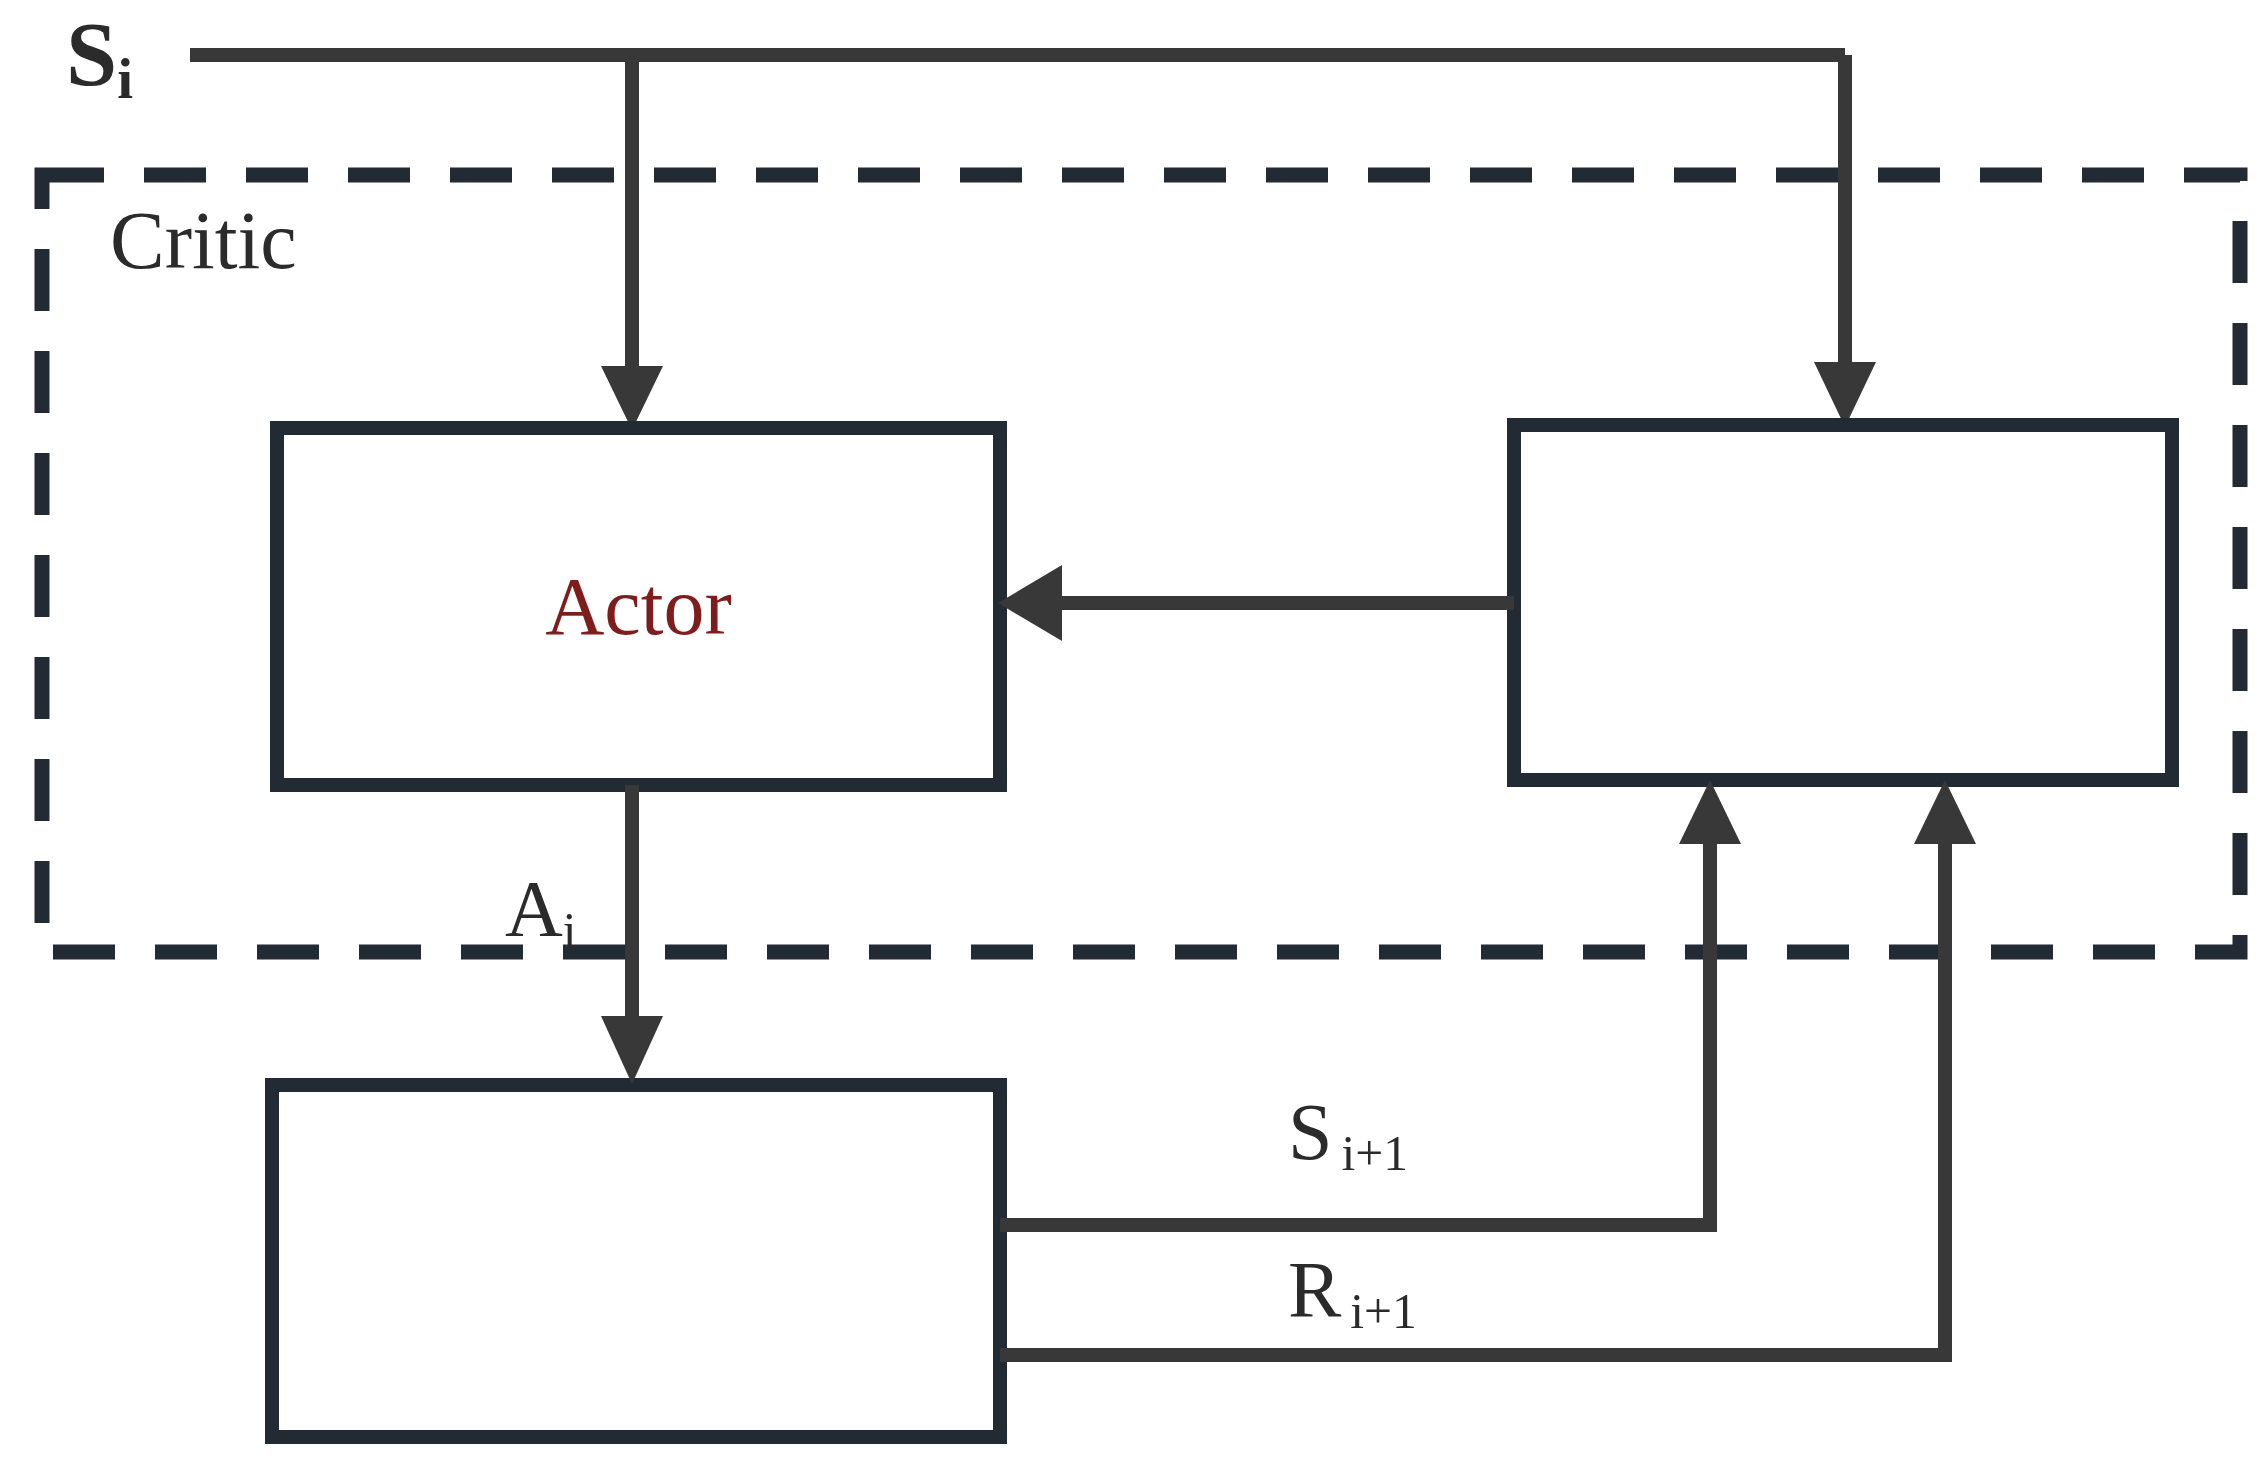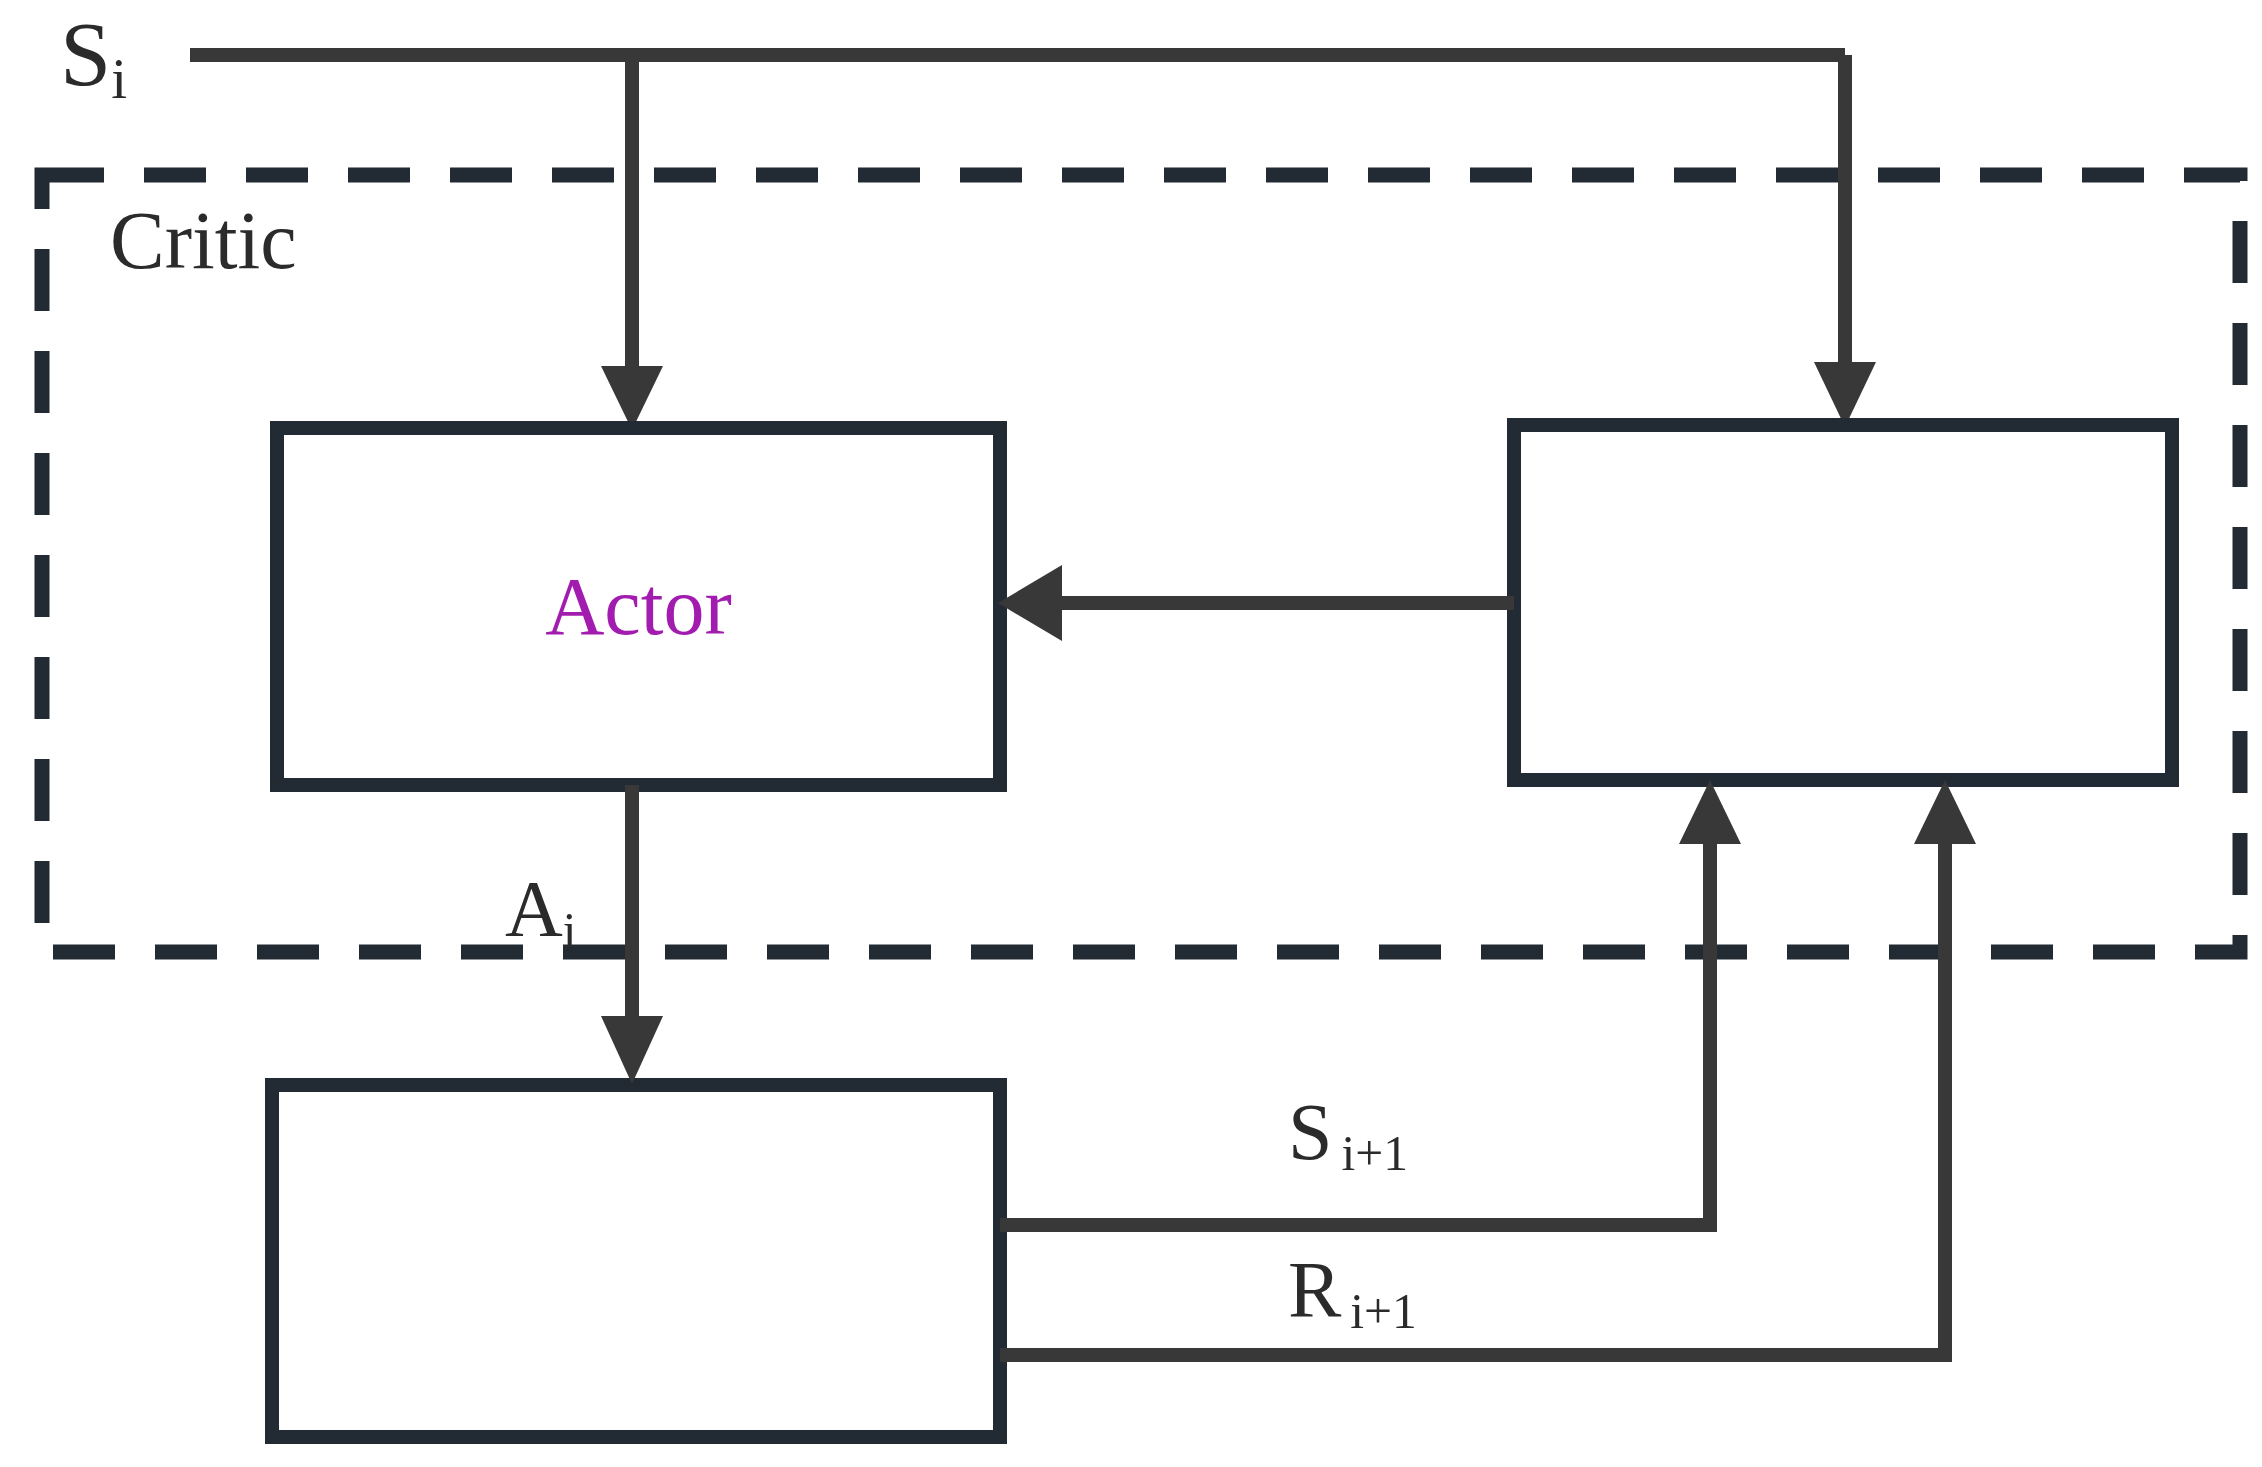--- a/index.html
+++ b/index.html
@@ -36,33 +36,33 @@
     top: 0.22em;
   }
   .lbl .subsp {
     font-size: 0.62em;
     vertical-align: baseline;
     position: relative;
     top: 0.22em;
     padding-left: 0.18em;
     margin-top: 39px;
   }
-  #label-si        { left: 60px;   top: 8px;    font-size: 92px; }
+  #label-si        { left: 66px;   top: 8px;    font-size: 92px; font-weight: bold; }
   #label-agent     { left: 110px;  top: 200px;  font-size: 82px; }
   #label-tderror   { left: 1118px; top: 360px;  font-size: 60px; letter-spacing: 0.5px; }
   #label-ai        { left: 505px;  top: 840px;  font-size: 80px; margin-top: 29px; }
   #label-si1       { left: 1288px; top: 1092px; font-size: 80px; }
   #label-ri1       { left: 1288px; top: 1250px; font-size: 80px; font-family: Liberation Serif, serif; }
 
   .boxtext {
     position: absolute;
     display: flex;
     align-items: center;
     justify-content: center;
-    color: #a21caf;
+    color: #7f1d1d;
     font-family: "Liberation Serif", "DejaVu Serif", serif;
     font-size: 82px;
     pointer-events: none;
   }
   #actor-text { left: 277px;  top: 428px;  width: 723px; height: 357px; }
   #critic-text{ left: 1514px; top: 425px;  width: 658px; height: 355px; }
   #env-text   { left: 272px;  top: 1085px; width: 728px; height: 352px; }
 </style>
 </head>
 <body>

